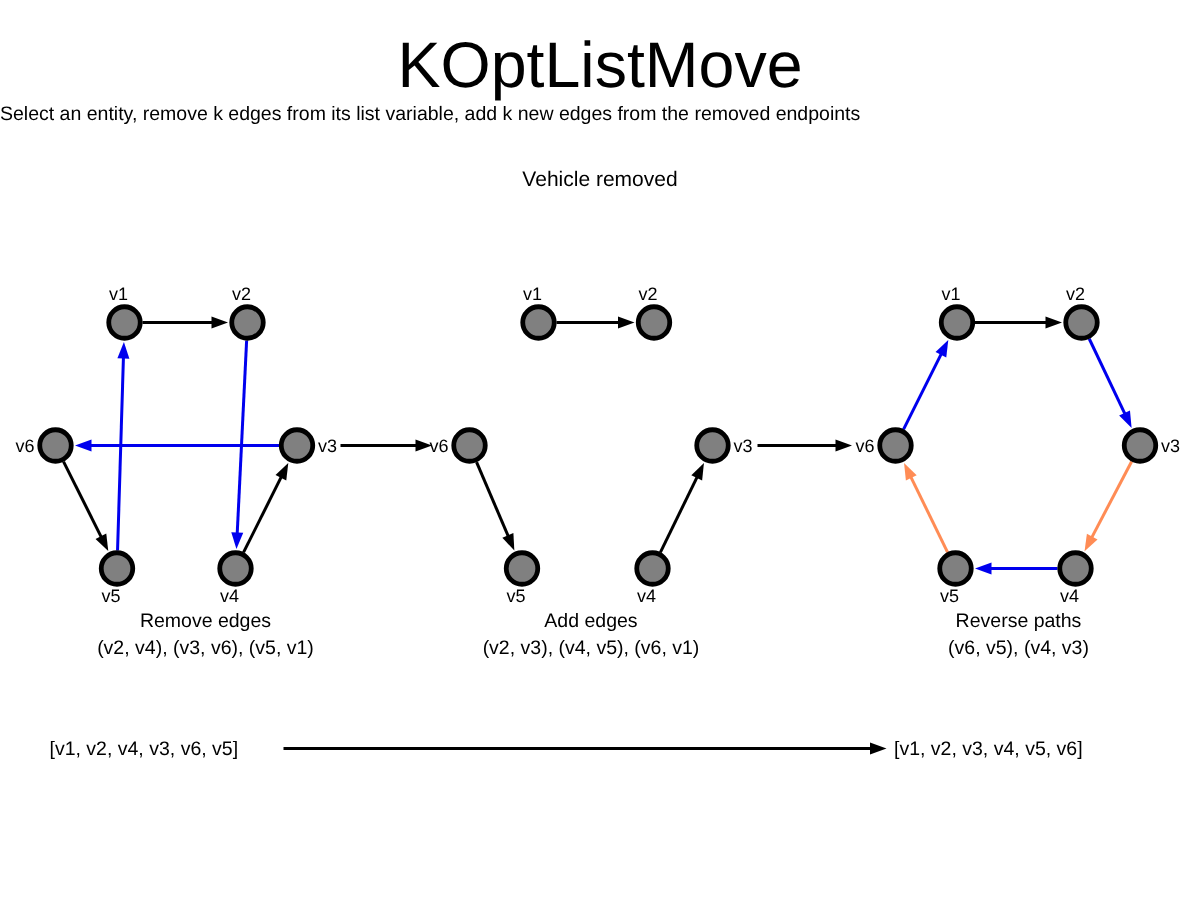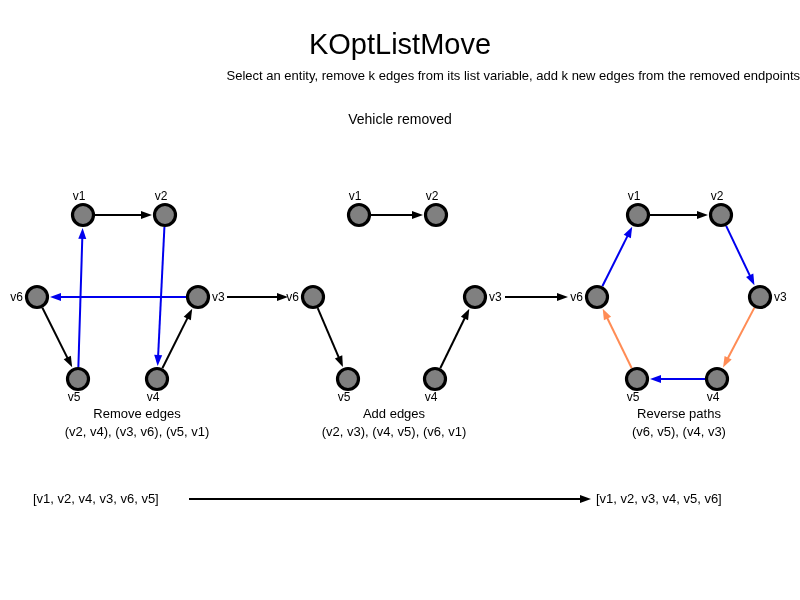--- a/index.html
+++ b/index.html
@@ -19,31 +19,31 @@
     position: relative;
     width: 800px;
     height: 600px;
   }
   .title {
     position: absolute;
     top: 24px;
     left: 0;
     width: 800px;
     text-align: center;
-    font-size: 29px;
+    font-size: 43px;
     font-weight: normal;
     letter-spacing: 0px;
     line-height: 40px;
   }
   .subtitle {
     position: absolute;
     top: 68px;
     left: 0;
     width: 800px;
-    text-align: right;
+    text-align: left;
     font-size: 13px;
     line-height: 16px;
   }
   .section-label {
     position: absolute;
     top: 111px;
     left: 0;
     width: 800px;
     text-align: center;
     font-size: 14px;

